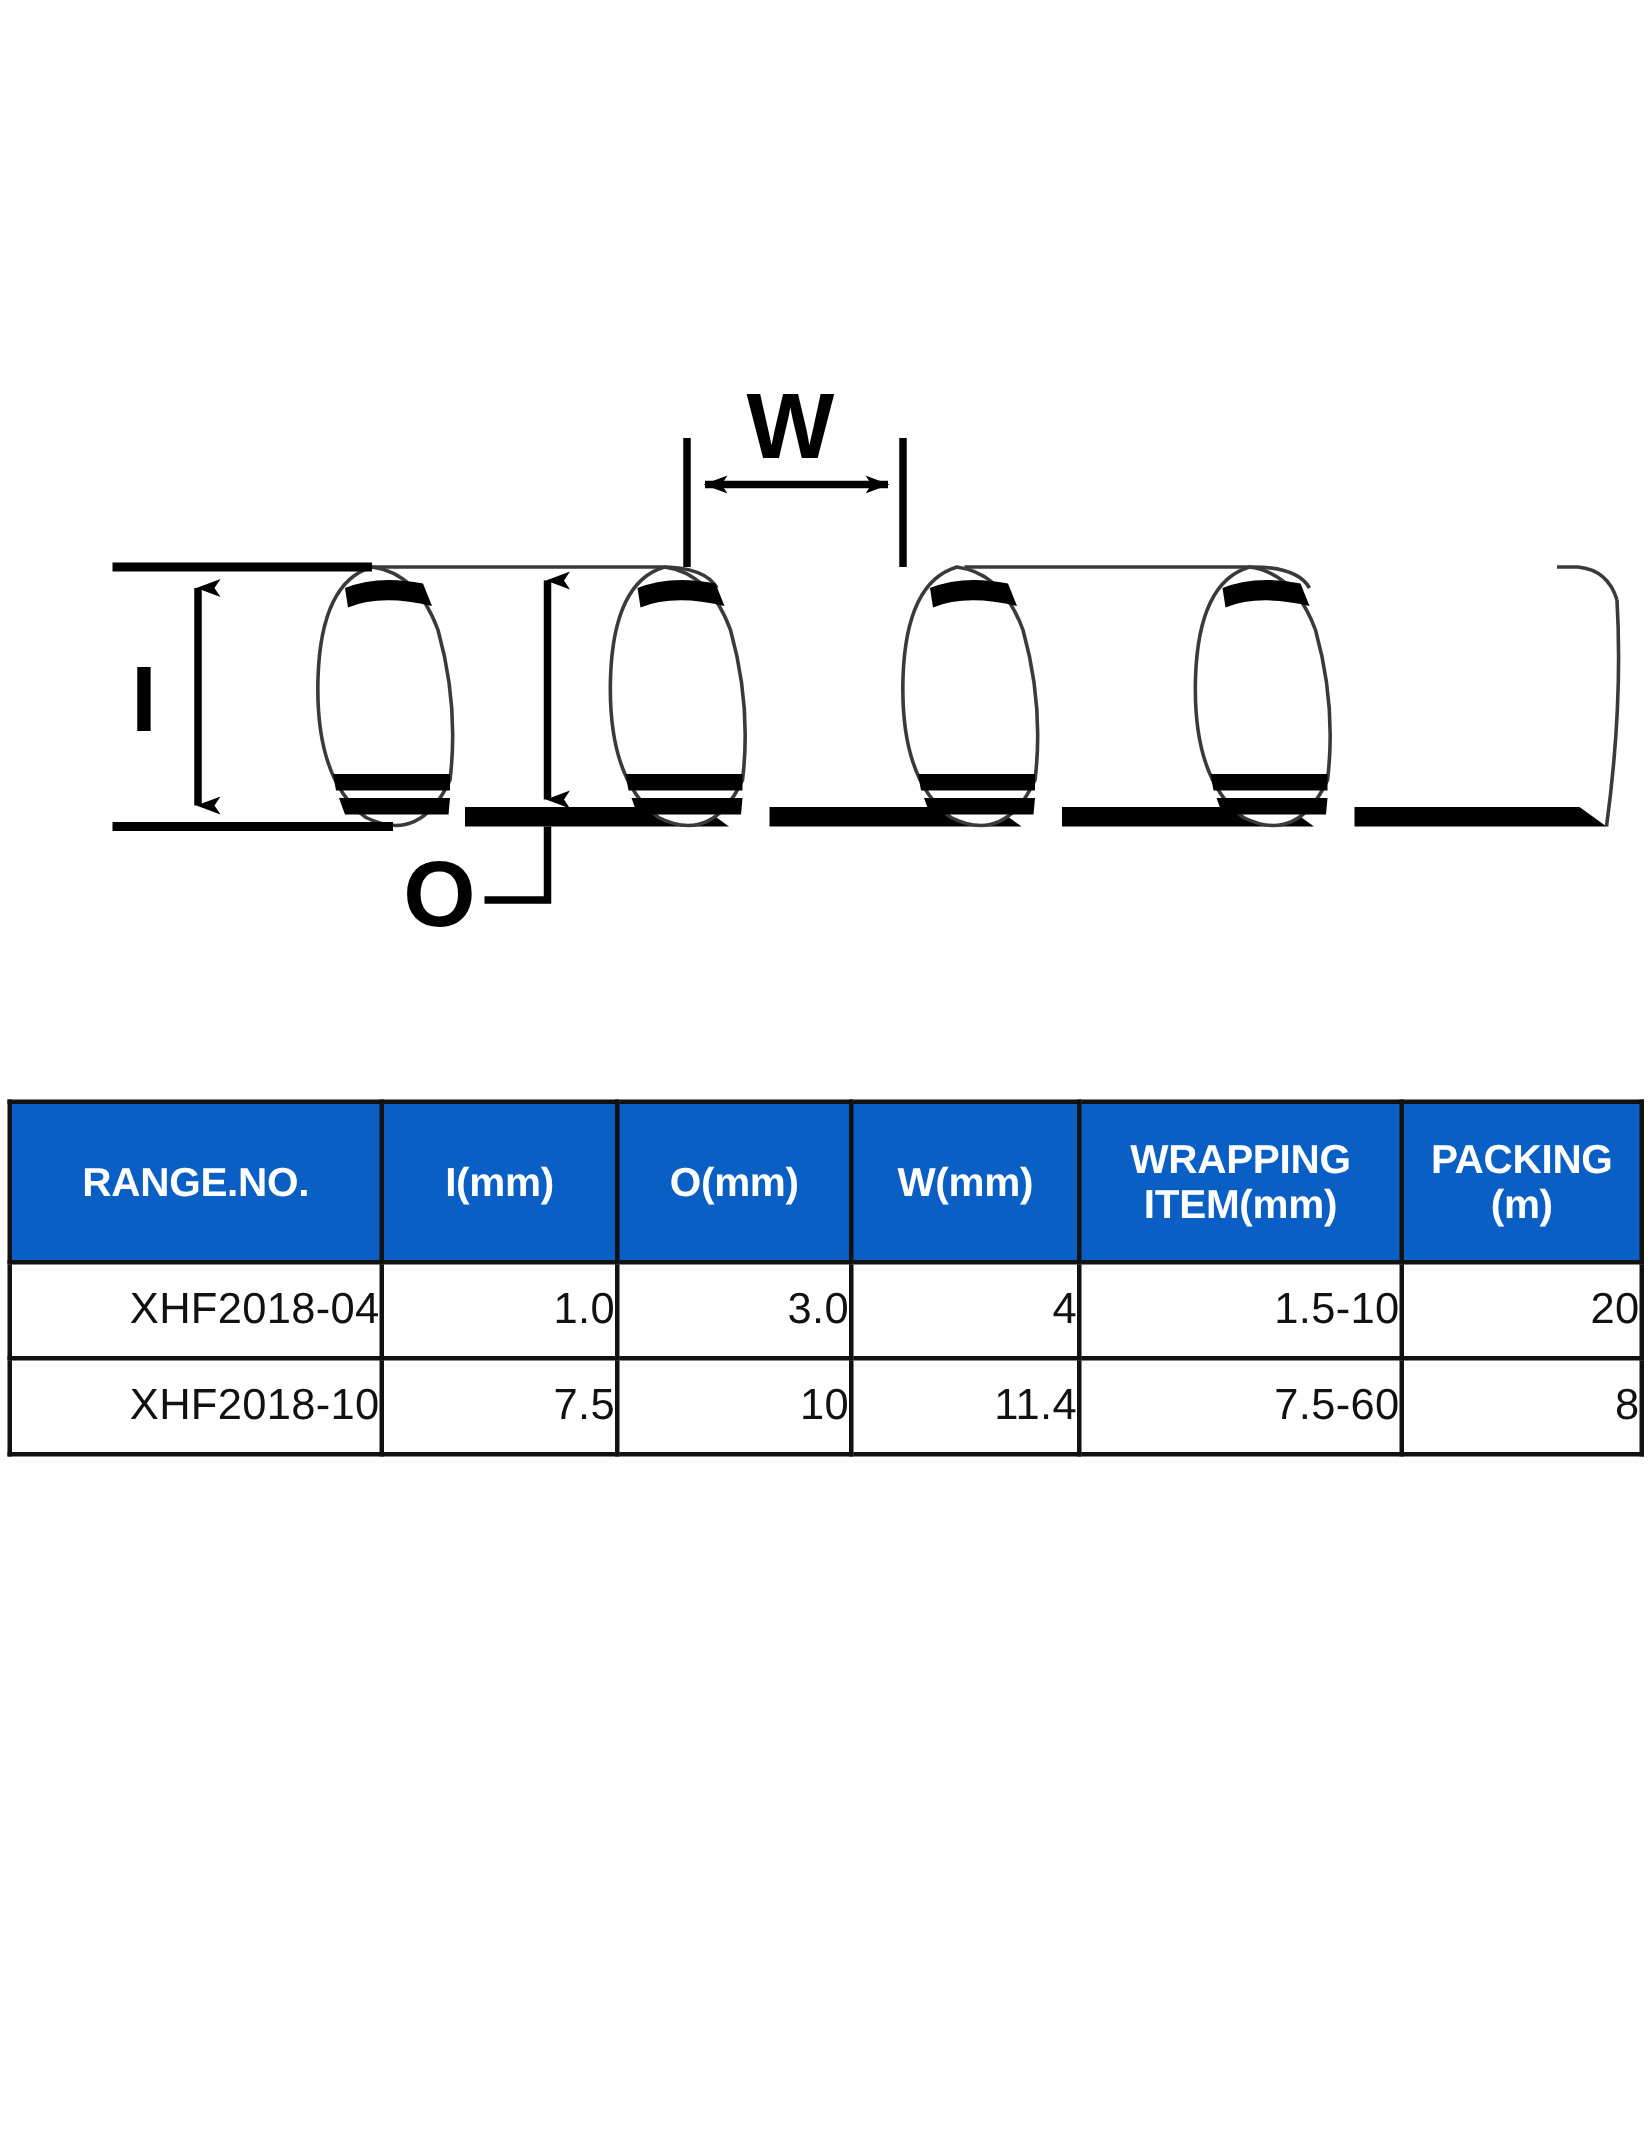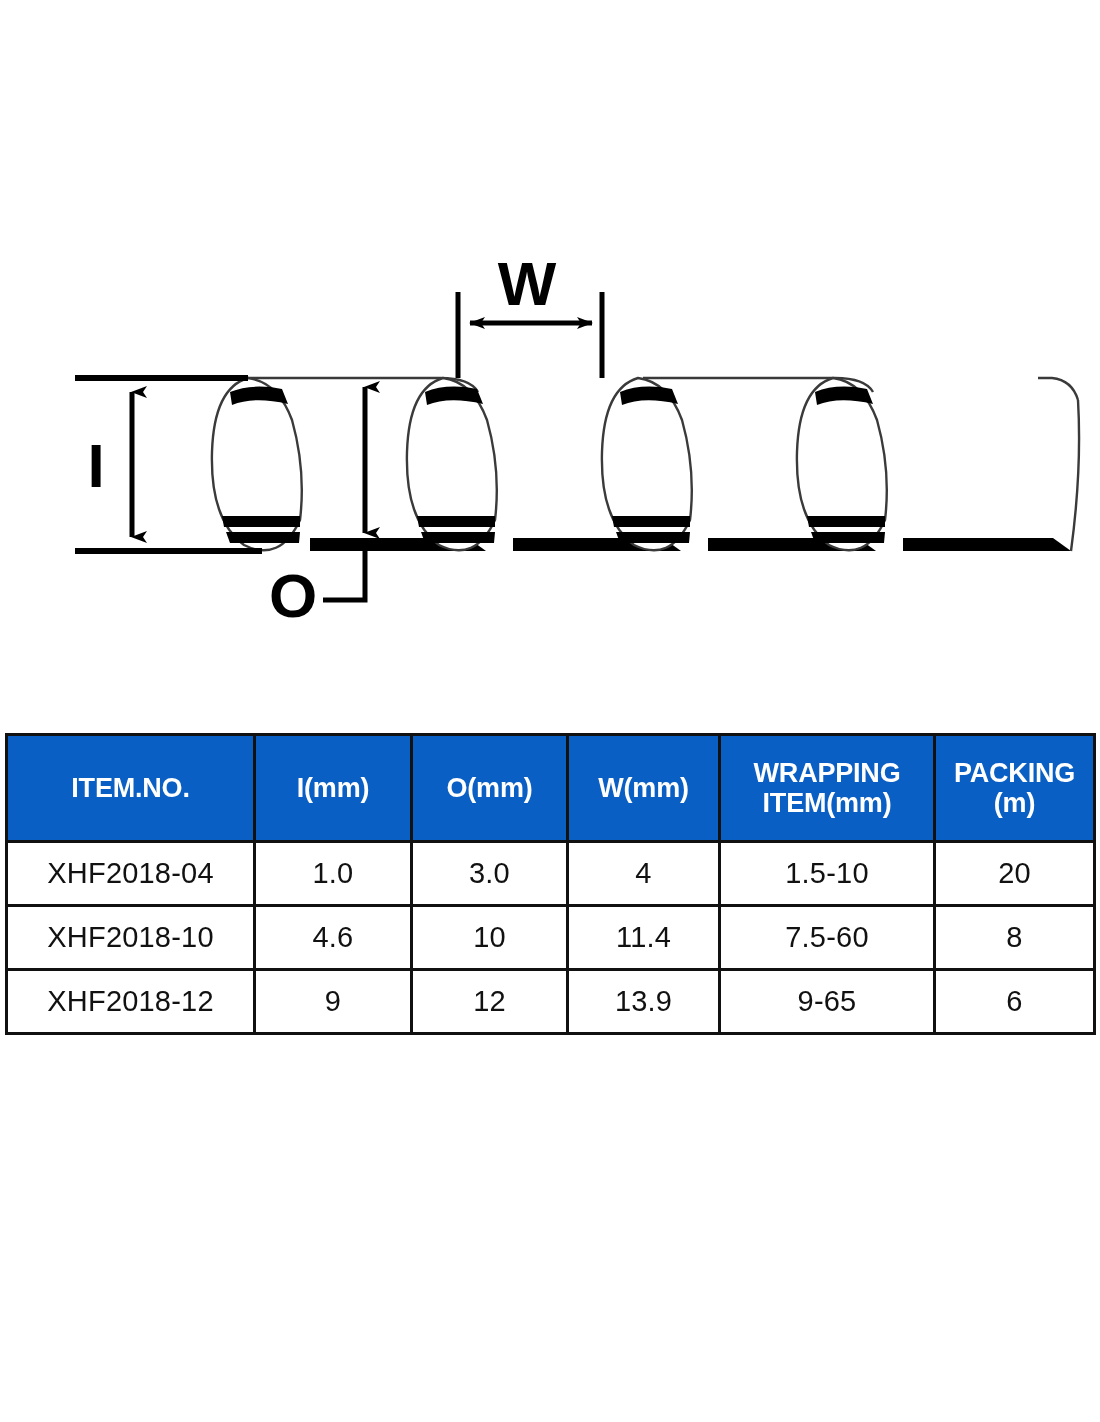--- a/index.html
+++ b/index.html
@@ -63,20 +63,21 @@
     height: 104px;
     letter-spacing: -0.2px;
   }
   table#spec-table tbody td {
     background: #ffffff;
     color: #111111;
     font-weight: normal;
     font-size: 29px;
     height: 61px;
     letter-spacing: 0.2px;
+    text-align: right;
   }
   table#spec-table tbody td.item-cell {
     font-size: 29px;
   }
   .col-item    { width: 248px; }
   .col-i       { width: 157px; }
   .col-o       { width: 156px; }
   .col-w       { width: 152px; }
   .col-wrap    { width: 215px; }
   .col-packing { width: 160px; }
@@ -196,21 +197,21 @@
       <col class="col-item">
         <col class="col-i">
         <col class="col-o">
       <col class="col-w">
         <col class="col-wrap">
         <col class="col-packing">
     </colgroup>
     <thead>
       <tr>
         <th>
-          <span class="hdr-line">ITEM.NO.</span>
+          <span class="hdr-line">RANGE.NO.</span>
         </th>
         <th>
           <span class="hdr-line">I(mm)</span>
         </th>
         <th>
           <span class="hdr-line">O(mm)</span>
         </th>
         <th>
           <span class="hdr-line">W(mm)</span>
         </th>
@@ -228,29 +229,21 @@
       <tr>
         <td class="item-cell">XHF2018-04</td>
         <td>1.0</td>
         <td>3.0</td>
         <td>4</td>
         <td>1.5-10</td>
         <td>20</td>
       </tr>
       <tr>
         <td class="item-cell">XHF2018-10</td>
-        <td>4.6</td>
+        <td>7.5</td>
         <td>10</td>
         <td>11.4</td>
         <td>7.5-60</td>
         <td>8</td>
       </tr>
-      <tr>
-        <td class="item-cell">XHF2018-12</td>
-        <td>9</td>
-        <td>12</td>
-        <td>13.9</td>
-        <td>9-65</td>
-        <td>6</td>
-      </tr>
     </tbody>
   </table>
 </div>
 
 </body></html>

